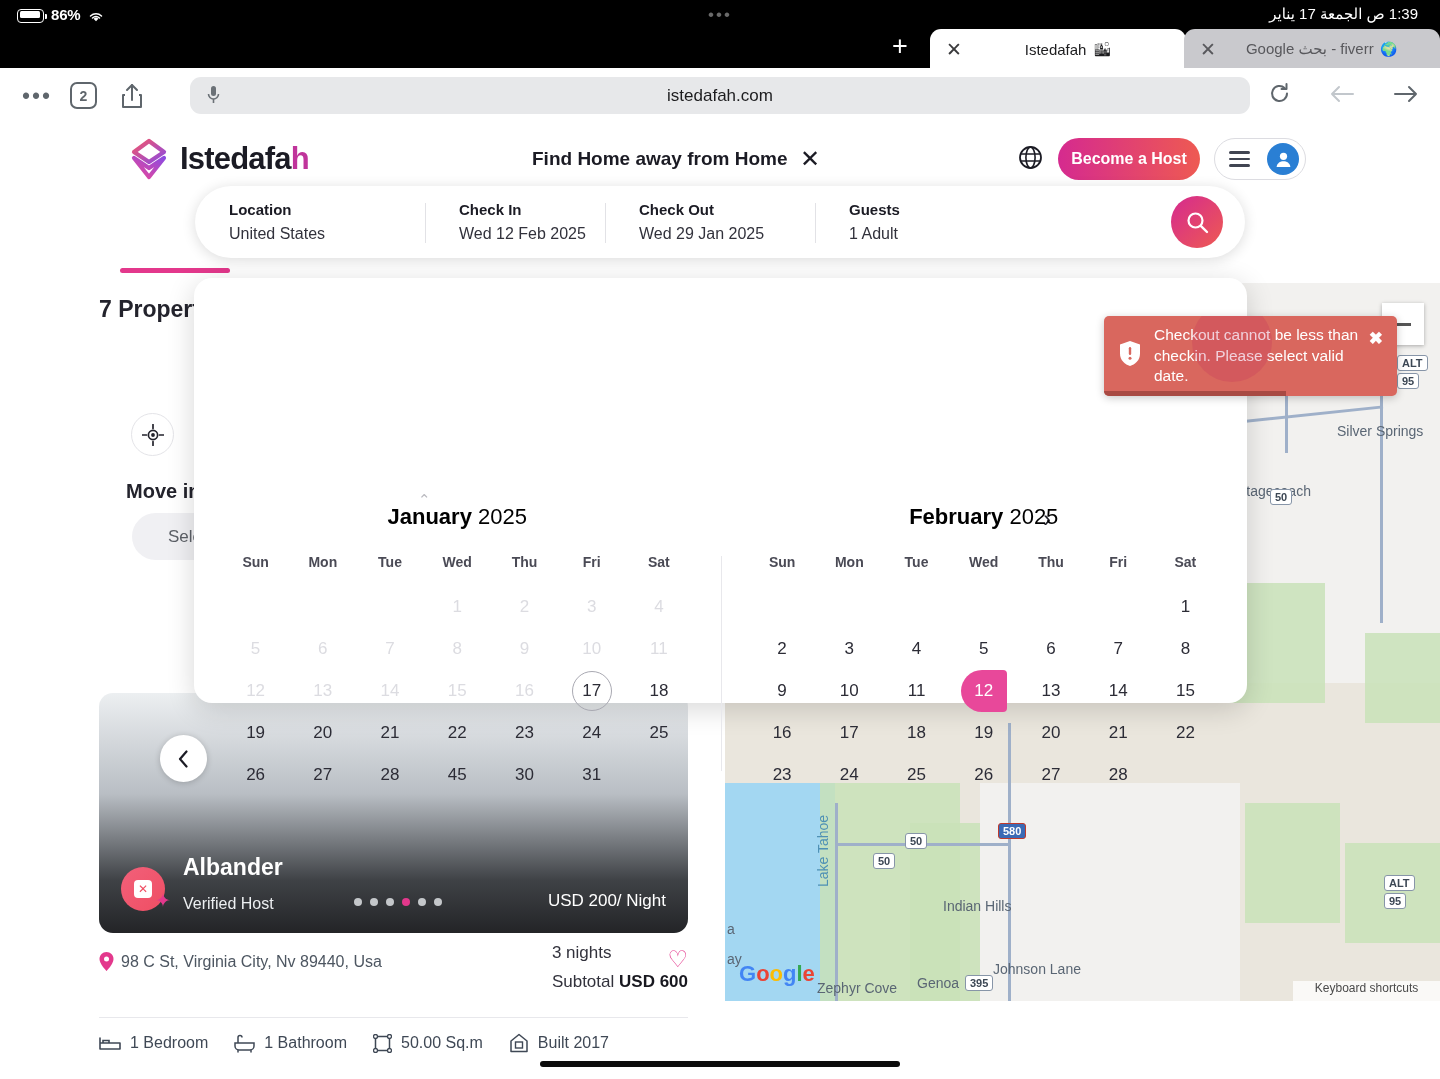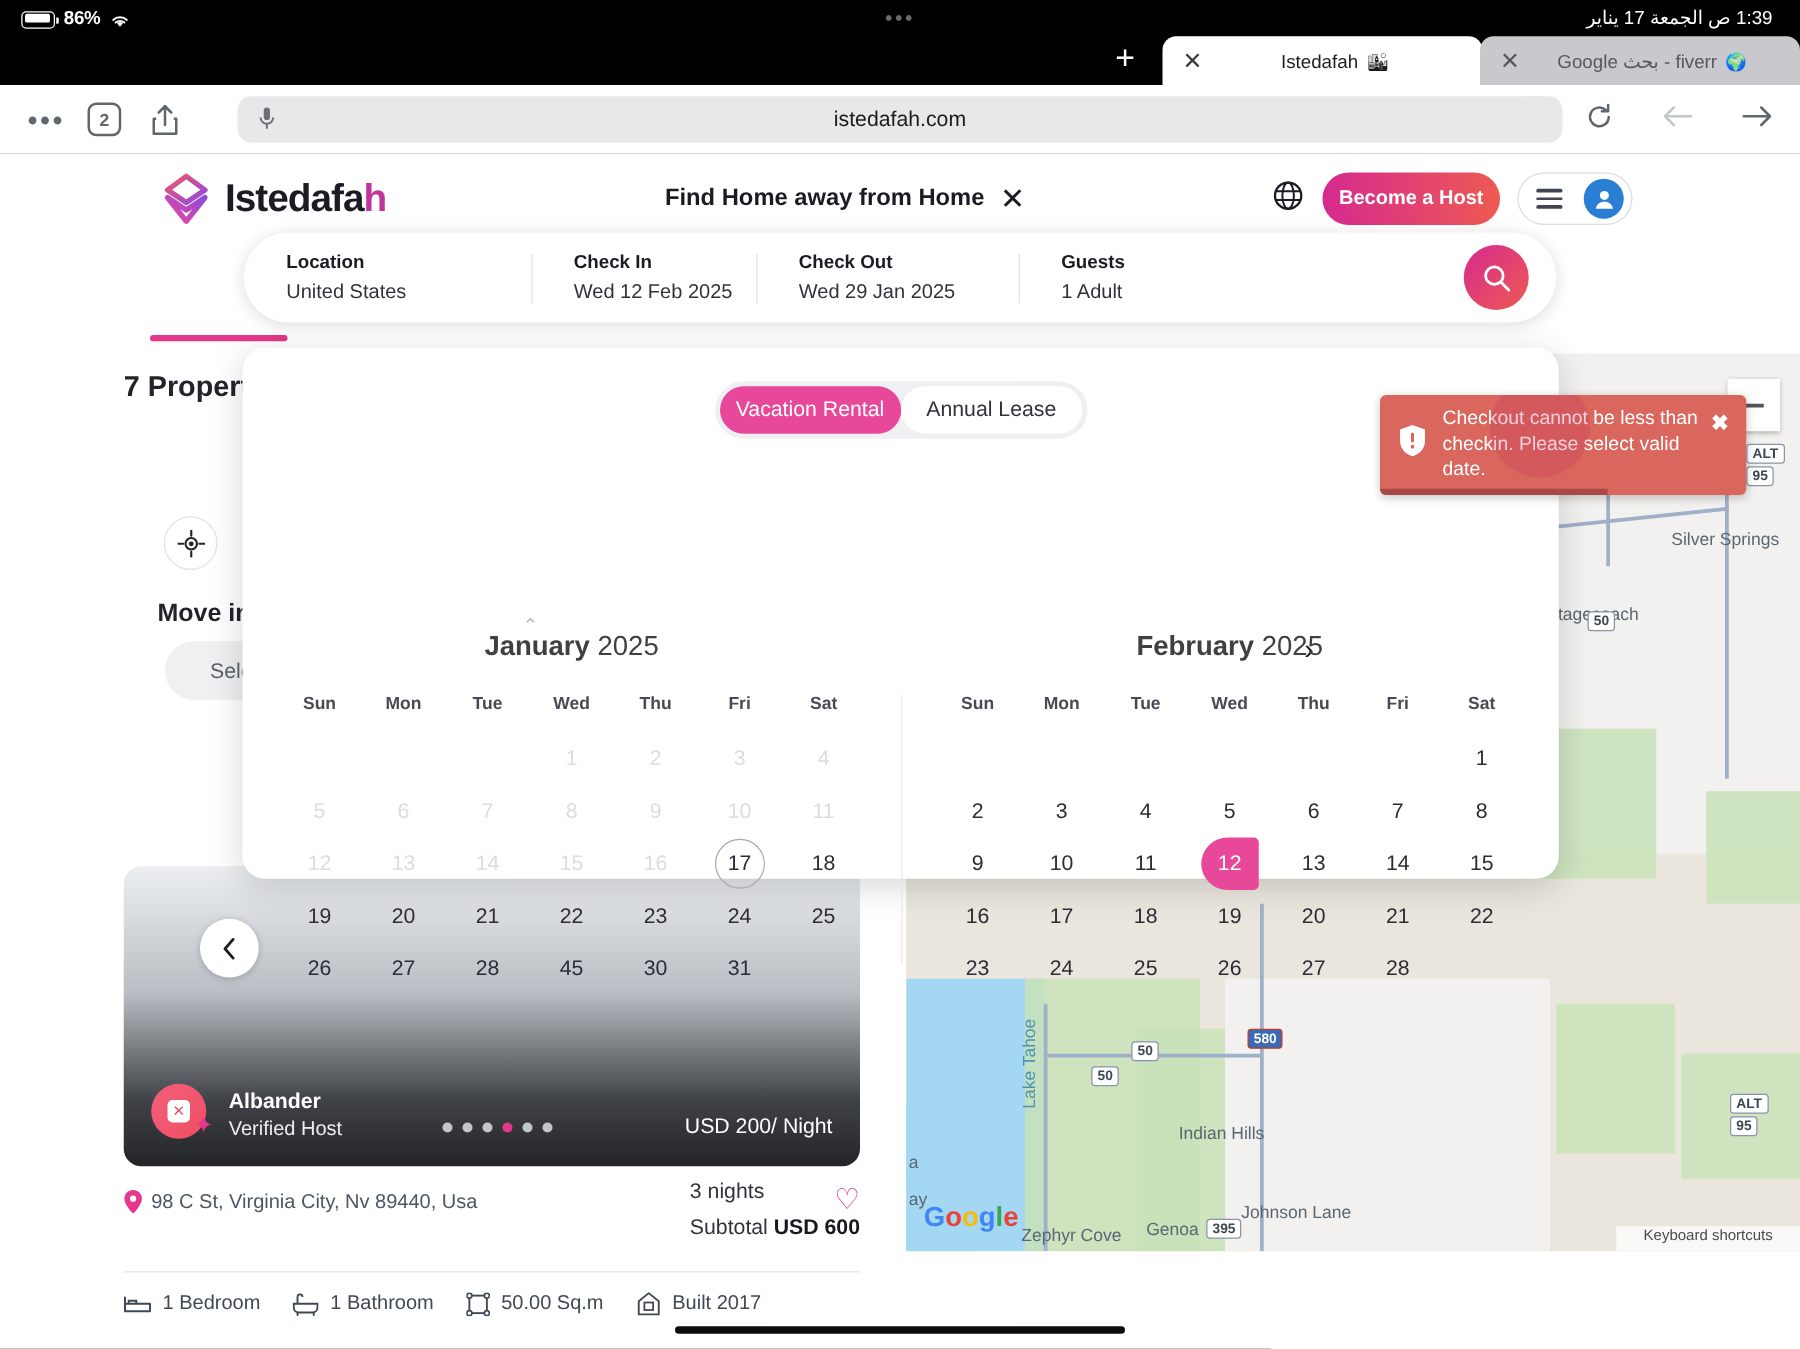--- a/index.html
+++ b/index.html
@@ -210,22 +210,22 @@
   .host-avatar .inner {
     width: 18px; height: 18px; background: #fff; border-radius: 4px;
     display: flex; align-items: center; justify-content: center;
     color: #ef4e63; font-size: 12px;
   }
   .verified-badge {
     position: absolute; left: 56px; bottom: 22px; width: 20px; height: 20px;
     color: #e3388c; font-size: 19px; line-height: 20px;
   }
   .host-name {
-    position: absolute; left: 84px; bottom: 42px; color: #fff;
-    font-size: 17px; font-weight: bold;
+    position: absolute; left: 84px; bottom: 52px; color: #fff;
+    font-size: 23px; font-weight: bold;
   }
   .host-role {
     position: absolute; left: 84px; bottom: 20px; color: #eceff1; font-size: 16px;
   }
   .dots { position: absolute; left: 255px; bottom: 27px; display: flex; gap: 8px; }
   .dot { width: 8px; height: 8px; border-radius: 50%; background: #c4c7ca; }
   .dot.on { background: #e3388c; }
   .price {
     position: absolute; right: 22px; bottom: 22px; color: #fff; font-size: 17px;
   }
@@ -305,21 +305,21 @@
   .cal-nav-right {
     position: absolute; right: 196px; top: 228px; font-size: 23px; color: #1b1b24;
     font-weight: 300;
   }
   .months { position: absolute; top: 226px; left: 0; width: 100%; display: flex; }
   .month { width: 50%; position: relative; }
   .month + .month::before {
     content: ""; position: absolute; left: 0; top: 52px; width: 1px; height: 215px;
     background: #e8e8ec;
   }
-  .m-title { text-align: center; font-size: 22px; color: #404040; margin-bottom: 24px; }
+  .m-title { text-align: center; font-size: 22px; color: #000000; margin-bottom: 24px; }
   .m-title b { font-weight: bold; }
   .grid { display: grid; grid-template-columns: repeat(7, 1fr); padding: 0 28px; }
   .dow {
     text-align: center; font-size: 14px; font-weight: bold; color: #4a4a55;
     padding-bottom: 16px;
   }
   .day {
     height: 42px; display: flex; align-items: center; justify-content: center;
     font-size: 17px; color: #2c2c36;
   }
@@ -669,24 +669,20 @@
     </div>
     <div class="search-circle">
       <svg width="23" height="23" viewBox="0 0 23 23">
         <circle cx="9.5" cy="9.5" r="7" stroke="#fff" stroke-width="2.2" fill="none"></circle>
         <path d="M14.8 14.8 L21 21" stroke="#fff" stroke-width="2.4" stroke-linecap="round"></path>
       </svg>
     </div>
   </div>
 
   <div class="cal-popup">
-    <div class="seg-wrap">
-      <div class="seg on">Vacation Rental</div>
-      <div class="seg off">Annual Lease</div>
-    </div>
 
     <div class="cal-nav-up">⌄</div>
     <div class="cal-nav-right">›</div>
 
     <div class="months" id="months">
         <div class="month">
           <div class="m-title"><b>January</b> 2025</div>
           <div class="grid">
             <div class="dow">Sun</div>
             <div class="dow">Mon</div>

